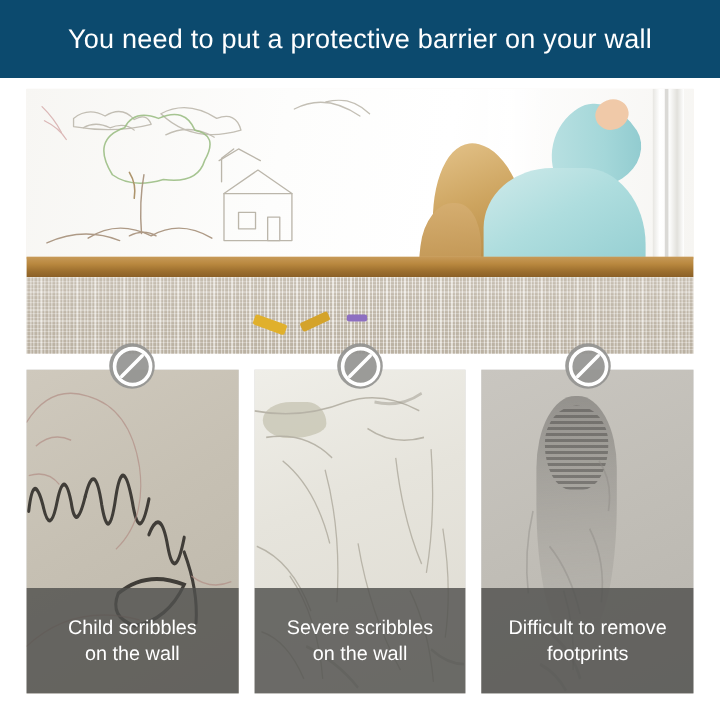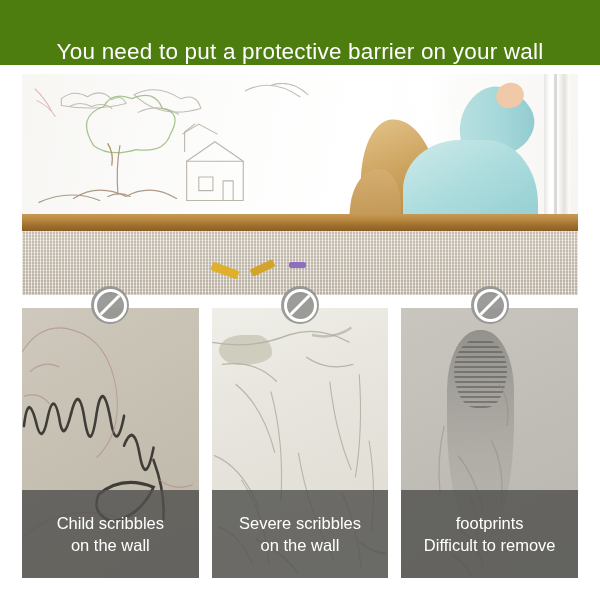--- a/index.html
+++ b/index.html
@@ -6,21 +6,21 @@
   body{
     width:600px;height:600px;overflow:hidden;background:#ffffff;
     font-family:"Liberation Sans","DejaVu Sans",sans-serif;
     -webkit-font-smoothing:antialiased;
   }
   .page{position:relative;width:600px;height:600px;background:#fff;}
 
   
   .header{
     position:absolute;left:0;top:0;width:600px;height:65px;
-    background:#4d7c0f;display:flex;align-items:flex-end;justify-content:center;
+    background:#0c4a6e;display:flex;align-items:center;justify-content:center;
   }
   .header-title{
     color:#ffffff;font-size:22.5px;letter-spacing:.2px;white-space:nowrap;
     font-weight:400;
   }
 
   
   .hero{
     position:absolute;left:22px;top:74px;width:556px;height:221px;
     overflow:hidden;background:#f3f1ec;
@@ -297,22 +297,22 @@
             <path d="M44 96 q-8 28 -4 56"></path>
             <path d="M100 62 q12 14 8 34"></path>
           </g>
           <g stroke="#7d7a75" stroke-width="2.2" fill="none" opacity=".3">
             <path d="M60 180 q18 12 24 30"></path>
             <path d="M50 200 q14 6 22 18"></path>
           </g>
         </svg>
       </div>
       <div class="panel-caption">
+        <span>Difficult to remove</span>
         <span>footprints</span>
-        <span>Difficult to remove</span>
       </div>
     </div>
   </div>
 
   <div class="badge" style="left:91px;top:286px;">
     <div class="badge-ring"></div>
   </div>
   <div class="badge" style="left:281px;top:286px;">
     <div class="badge-ring"></div>
   </div>

